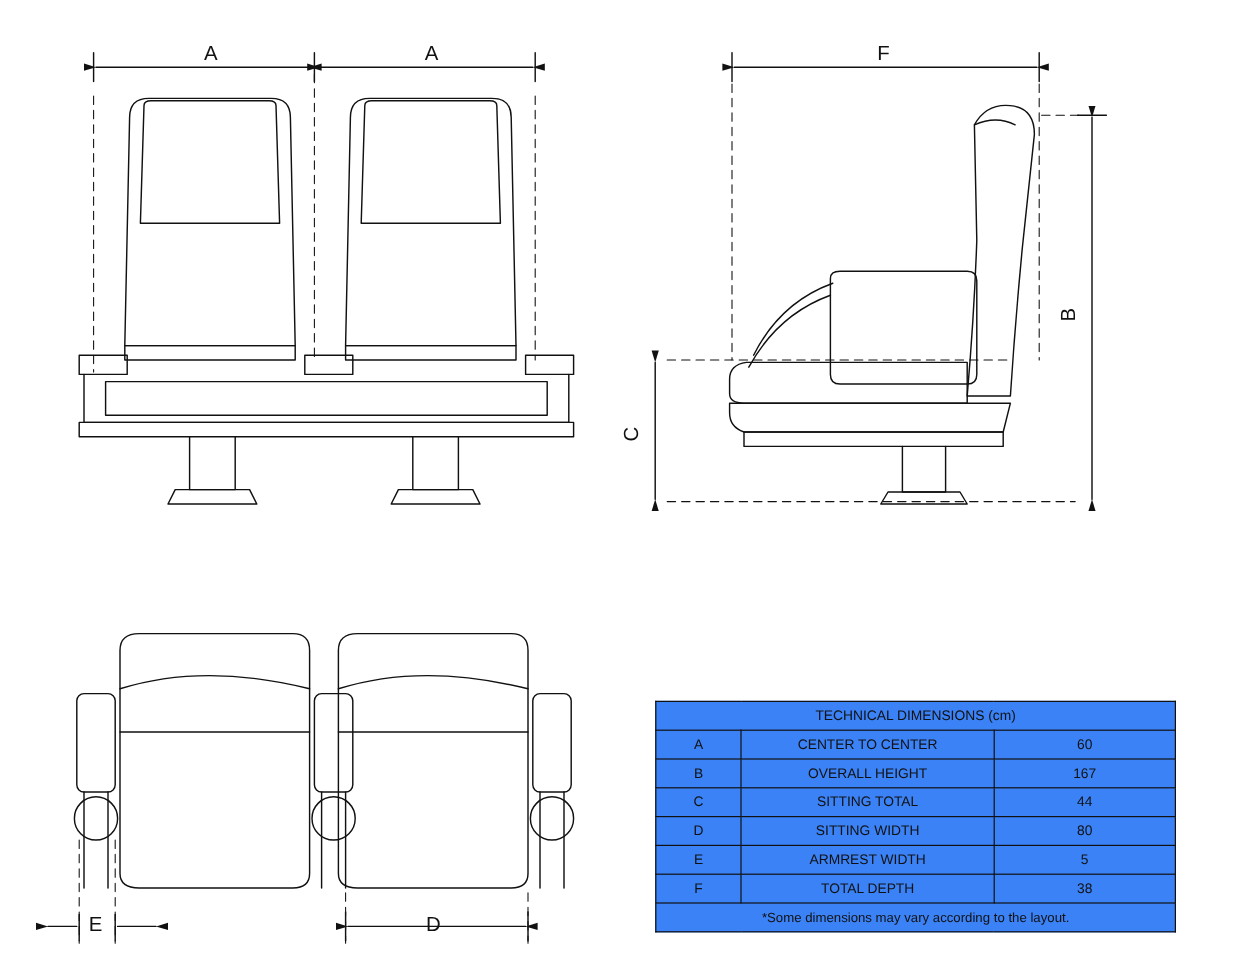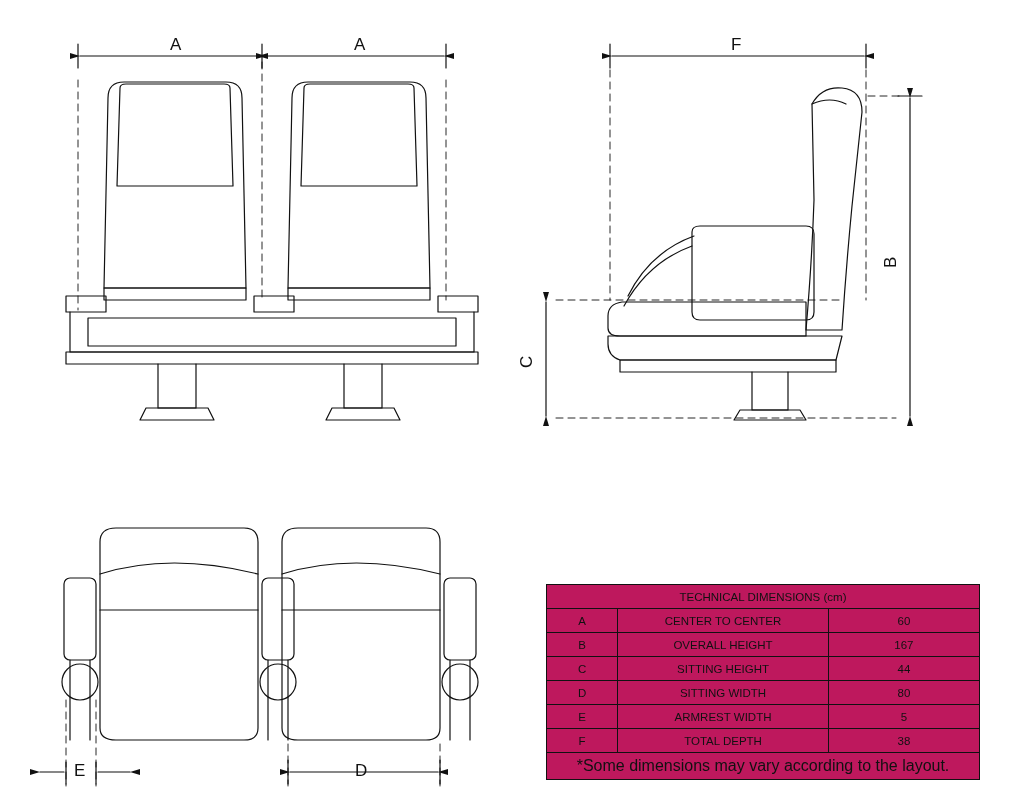--- a/index.html
+++ b/index.html
@@ -31,37 +31,37 @@
     fill: #111111;
   }
   
   #tech-table {
     position: absolute;
     left: 546px;
     top: 584px;
     width: 434px;
     border-collapse: collapse;
     font-size: 11.5px;
-    background: #be185d;
+    background: #3b82f6;
   }
   #tech-table td {
     border: 1px solid #111111;
     padding: 4px 2px;
     text-align: center;
     height: 15px;
     color: #111111;
   }
   #tech-table td.col-key { width: 68px; }
   #tech-table td.col-desc { width: 210px; }
   #tech-table td.col-val { width: 150px; }
   #tech-table tr.head td {
     font-size: 11.5px;
   }
   #tech-table tr.note td {
-    font-size: 16px;
+    font-size: 11px;
   }
 </style>
 </head>
 <body>
 
 <div id="sheet">
 
   <svg class="drawing" viewBox="0 0 1032 812">
     <defs>
       <marker id="arrowStart" markerWidth="12" markerHeight="12" refX="10" refY="4" orient="auto" markerUnits="userSpaceOnUse">
@@ -209,21 +209,21 @@
         <td class="col-desc">CENTER TO CENTER</td>
         <td class="col-val">60</td>
       </tr>
       <tr>
         <td class="col-key">B</td>
         <td class="col-desc">OVERALL HEIGHT</td>
         <td class="col-val">167</td>
       </tr>
       <tr>
         <td class="col-key">C</td>
-        <td class="col-desc">SITTING HEIGHT</td>
+        <td class="col-desc">SITTING TOTAL</td>
         <td class="col-val">44</td>
       </tr>
       <tr>
         <td class="col-key">D</td>
         <td class="col-desc">SITTING WIDTH</td>
         <td class="col-val">80</td>
       </tr>
       <tr>
         <td class="col-key">E</td>
         <td class="col-desc">ARMREST WIDTH</td>

